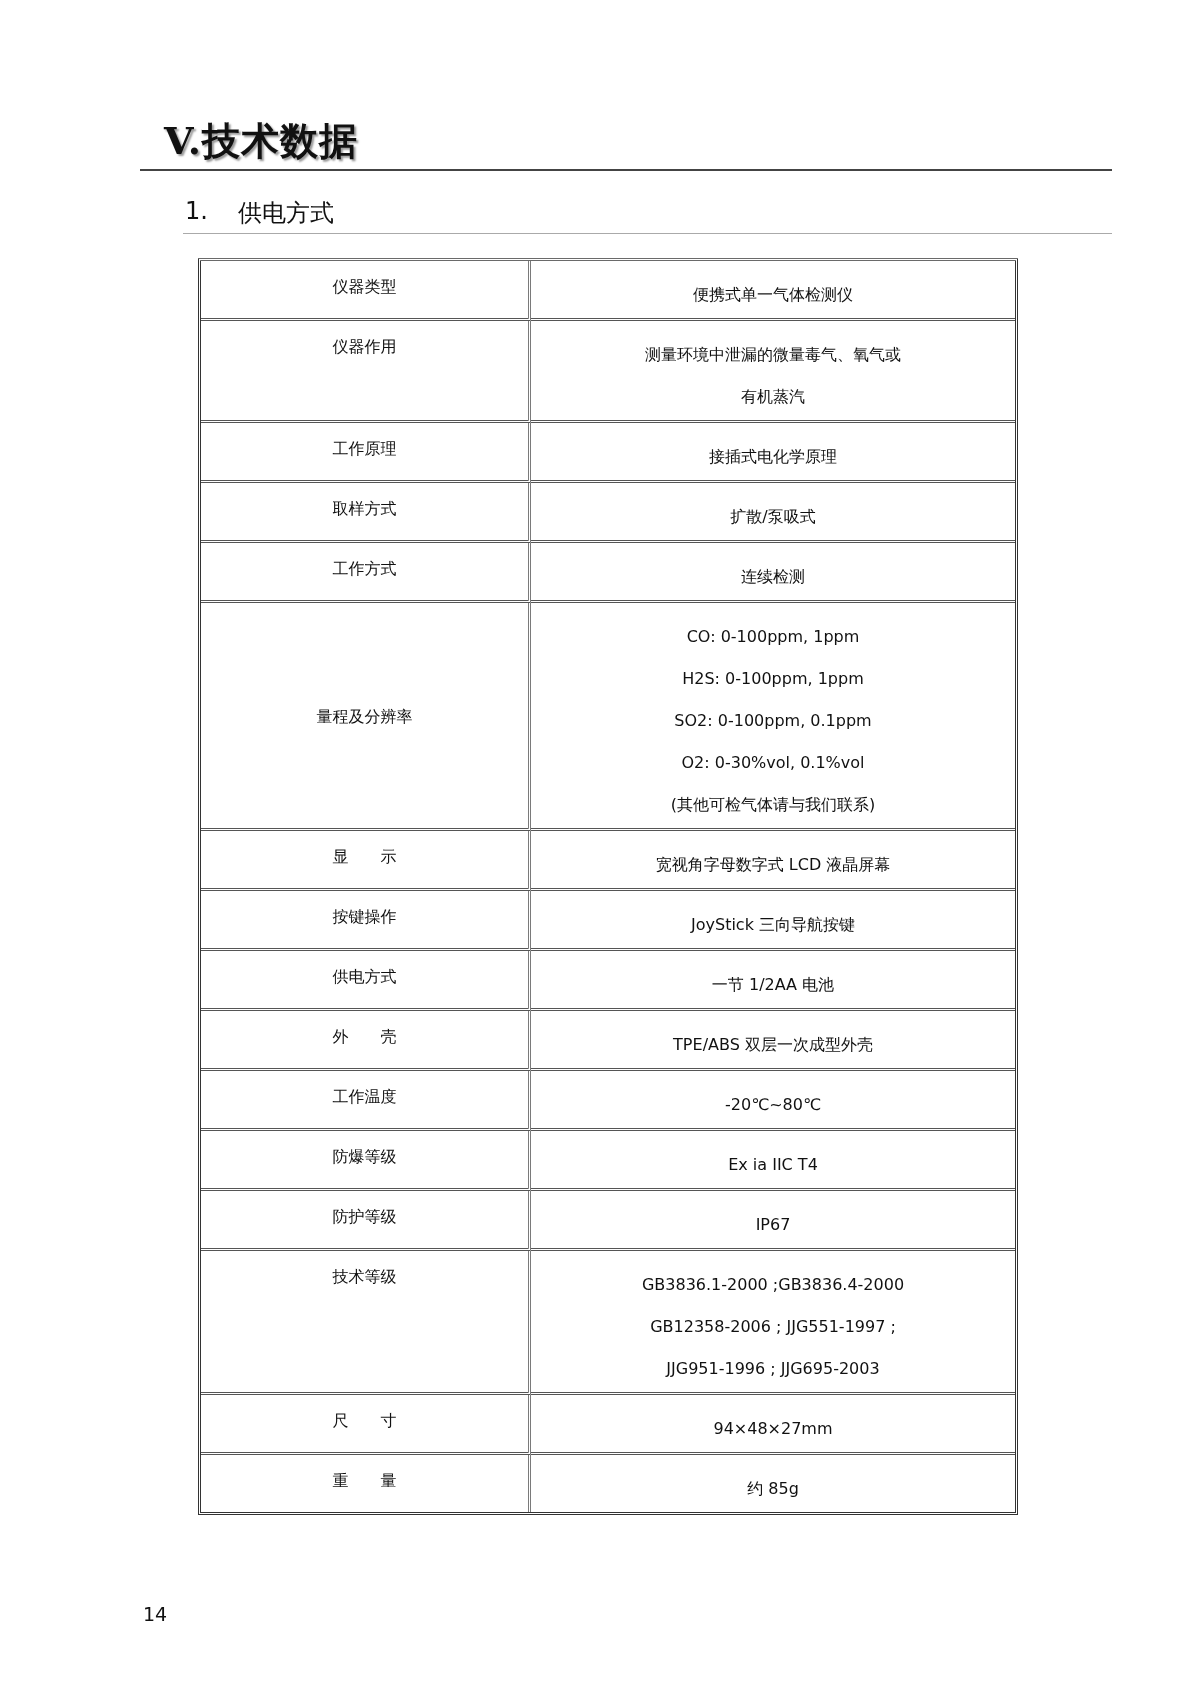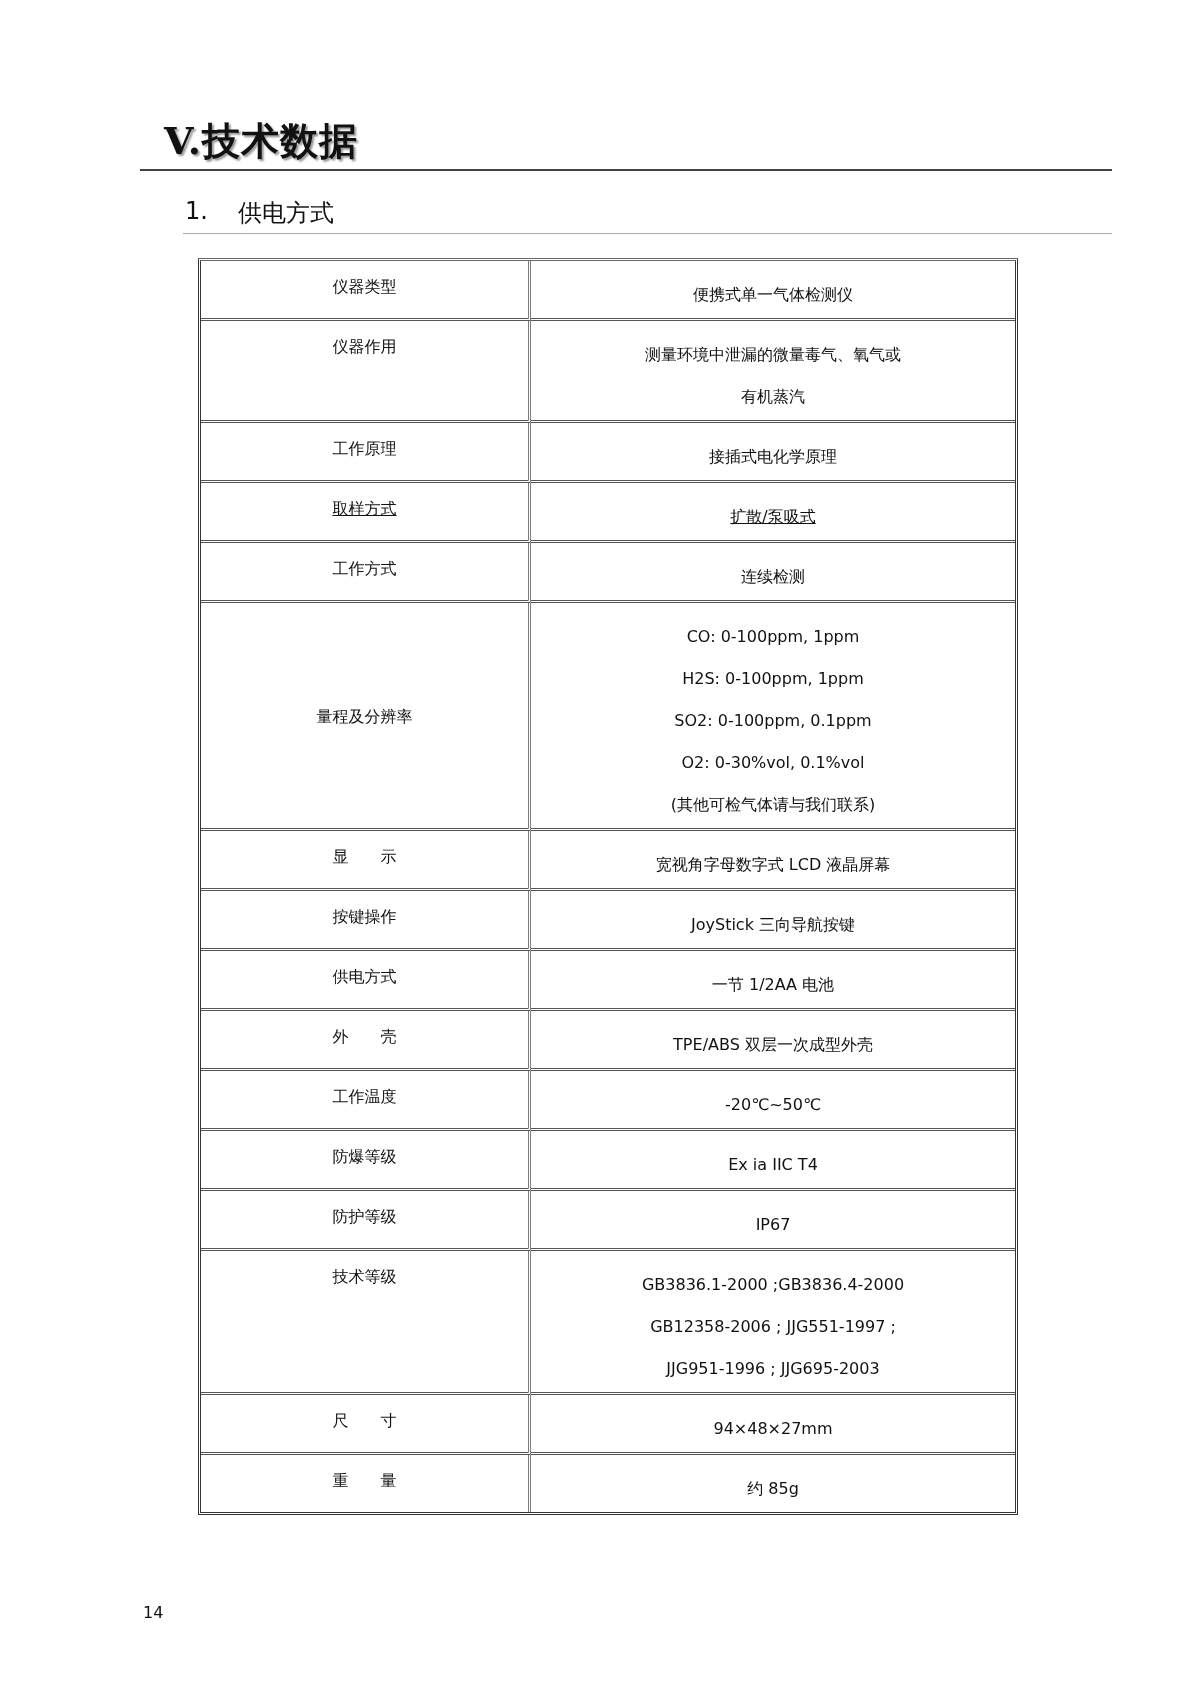--- a/index.html
+++ b/index.html
@@ -30,21 +30,21 @@
     border-bottom: 3px double #555;
     font-size: 16px; line-height: 34px; text-align: center; padding: 6px 8px;
     box-sizing: border-box;
   }
   .spec-table td:last-child { border-right: none; }
   .spec-table tr:last-child td { border-bottom: none; }
   .spec-table td.label { width: 330px; vertical-align: top; padding-top: 9px; }
   .spec-table td.label.mid { vertical-align: middle; }
   .spec-table td.value { vertical-align: top; padding-top: 9px; }
   .line { display: block; white-space: nowrap; margin-top: 8px; }
-  .page-number { position: absolute; left: 143px; top: 1603px; font-size: 16px; }
+  .page-number { position: absolute; left: 143px; top: 1603px; font-size: 19px; }
 </style>
 </head>
 <body>
 
 <div class="page-title">V.技术数据</div>
 <div class="title-rule"></div>
 
 <div class="section-title">
   <span>1.</span>
   <span>供电方式</span>
@@ -65,21 +65,21 @@
           <span class="line">测量环境中泄漏的微量毒气、氧气或</span>
           <span class="line">有机蒸汽</span>
         </td>
       </tr>
       <tr style="height: 54px;">
         <td class="label">工作原理</td>
         <td class="value">
           <span class="line">接插式电化学原理</span>
         </td>
       </tr>
-      <tr style="height: 54px; text-decoration: underline;">
+      <tr style="height: 54px;">
         <td class="label">取样方式</td>
         <td class="value">
           <span class="line">扩散/泵吸式</span>
         </td>
       </tr>
       <tr style="height: 54px;">
         <td class="label">工作方式</td>
         <td class="value">
           <span class="line">连续检测</span>
         </td>
@@ -114,21 +114,21 @@
       </tr>
       <tr style="height: 54px;">
         <td class="label">外　　壳</td>
         <td class="value">
           <span class="line">TPE/ABS 双层一次成型外壳</span>
         </td>
       </tr>
       <tr style="height: 54px;">
         <td class="label">工作温度</td>
         <td class="value">
-          <span class="line">-20℃~50℃</span>
+          <span class="line">-20℃~80℃</span>
         </td>
       </tr>
       <tr style="height: 55px;">
         <td class="label">防爆等级</td>
         <td class="value">
           <span class="line">Ex ia IIC T4</span>
         </td>
       </tr>
       <tr style="height: 54px;">
         <td class="label">防护等级</td>

